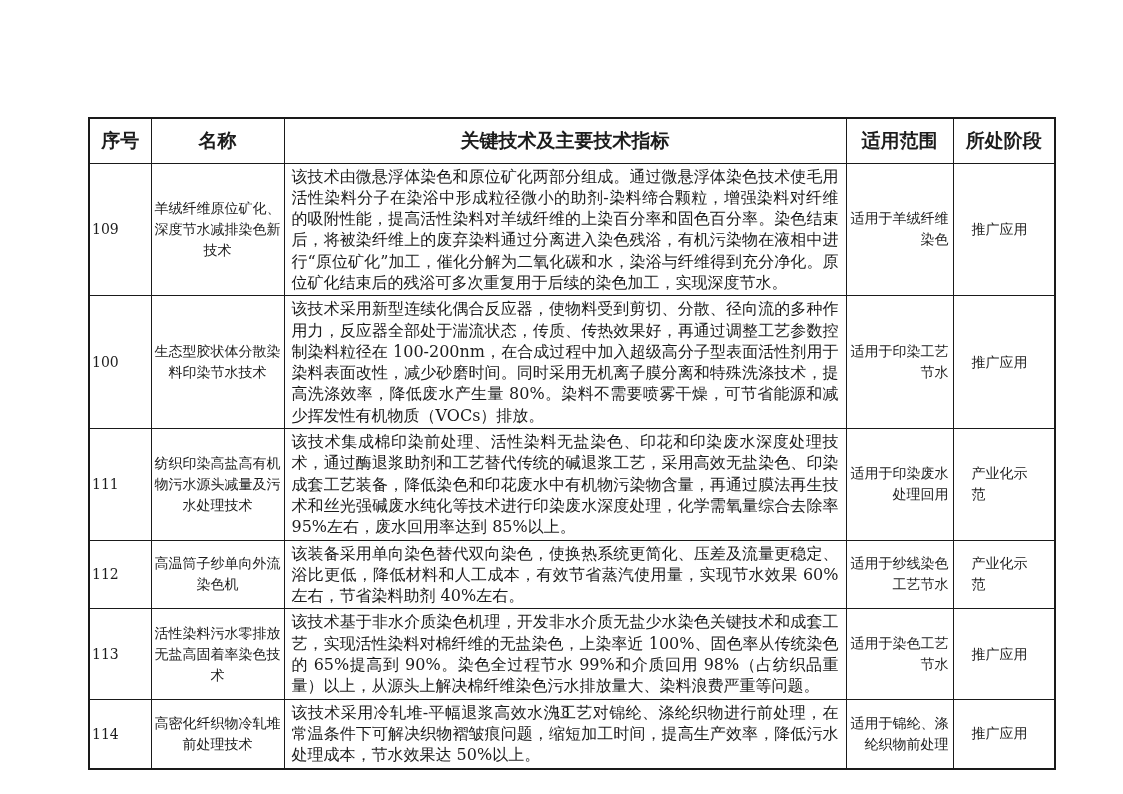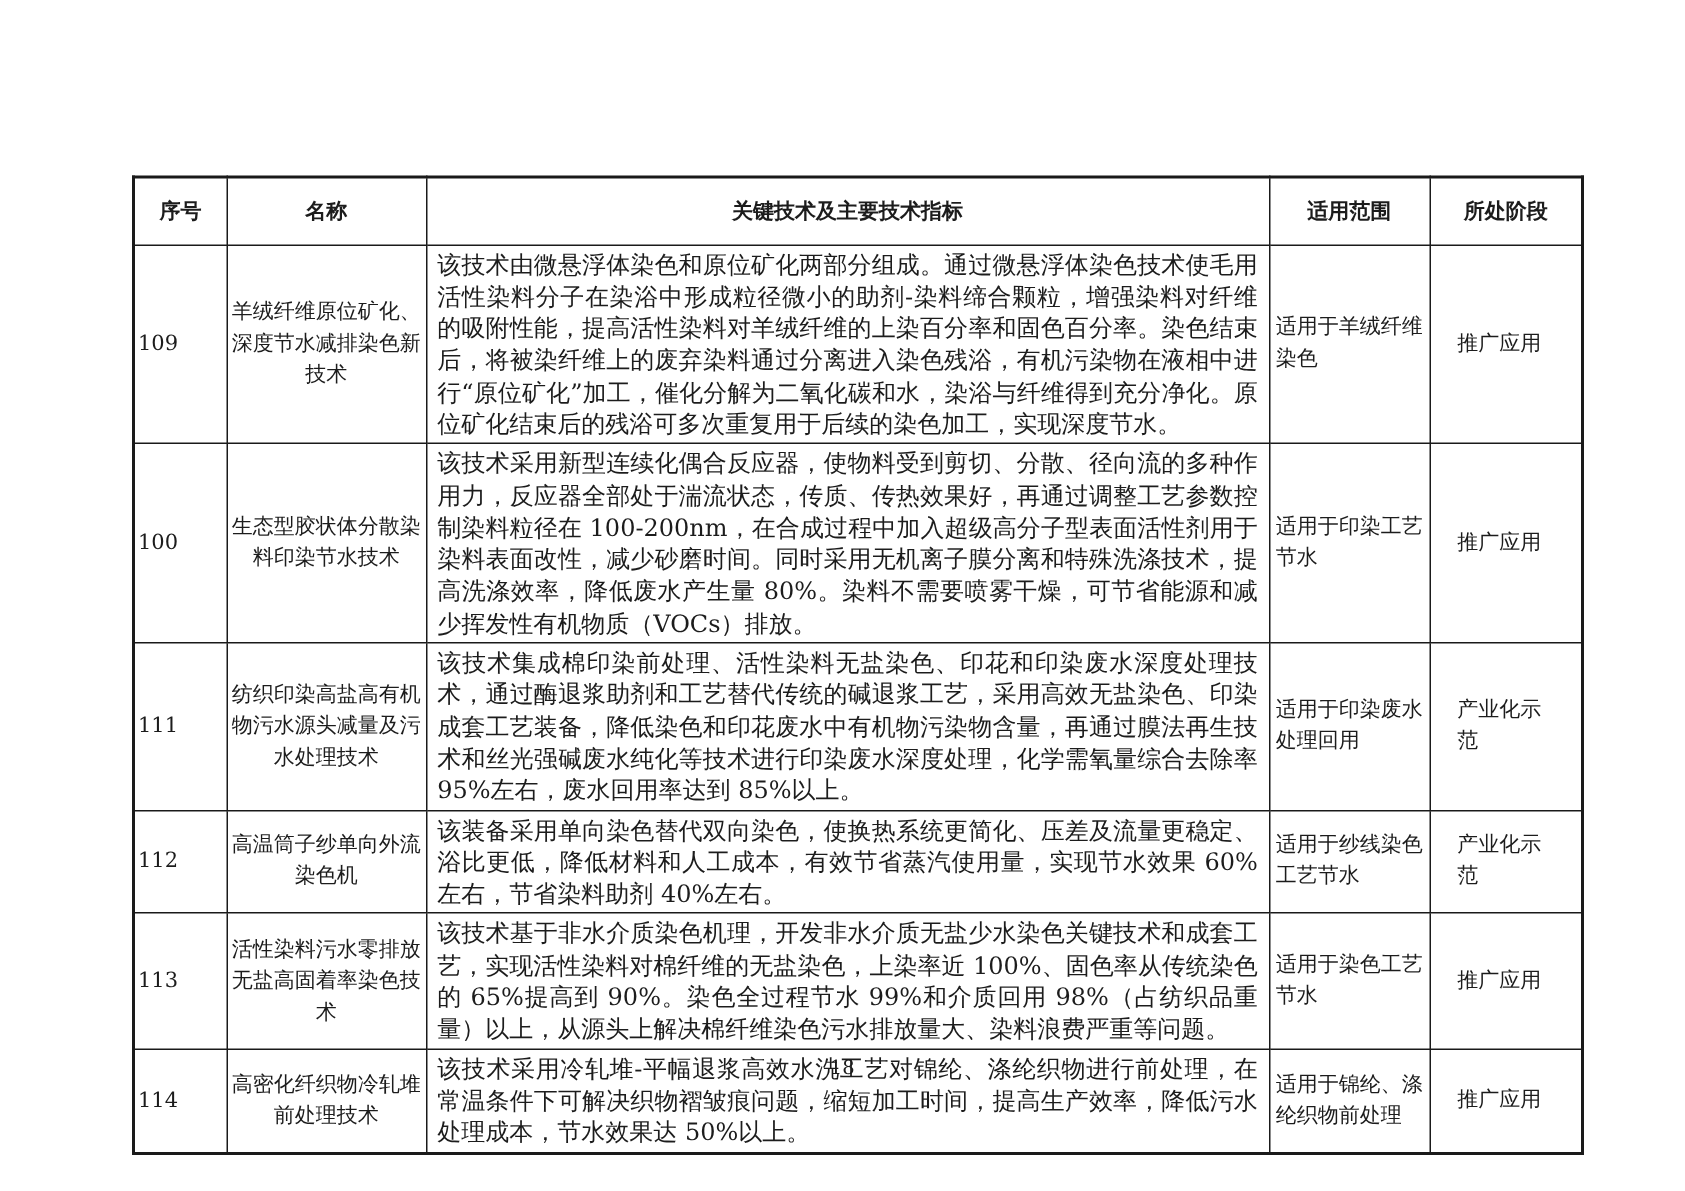--- a/index.html
+++ b/index.html
@@ -23,21 +23,21 @@
     border-collapse: collapse;
     table-layout: fixed;
     border: 2px solid #1a1a1a;
   }
   .doc-table th, .doc-table td {
     border: 1px solid #1a1a1a;
     vertical-align: middle;
     box-sizing: border-box;
   }
   .doc-table th {
-    font-size: 14px;
+    font-size: 19px;
     font-weight: bold;
     text-align: center;
     height: 45px;
     padding: 2px 4px;
   }
   .col-id   { width: 62px; }
   .col-name { width: 133px; }
   .col-desc { width: 562px; }
   .col-scope{ width: 107px; }
   .col-stage{ width: 102px; }
@@ -54,21 +54,21 @@
   }
   td.cell-desc {
     text-align: justify;
     text-justify: inter-ideograph;
     font-size: 16px;
     line-height: 21.3px;
     padding: 2px 7px;
     vertical-align: top;
   }
   td.cell-scope {
-    text-align: left;
+    text-align: right;
     font-size: 14px;
     line-height: 21px;
     padding: 2px 4px;
   }
   td.cell-stage {
     font-size: 14px;
     line-height: 21px;
     padding: 2px 18px;
   }
   tr.row-109 { height: 128px; }

